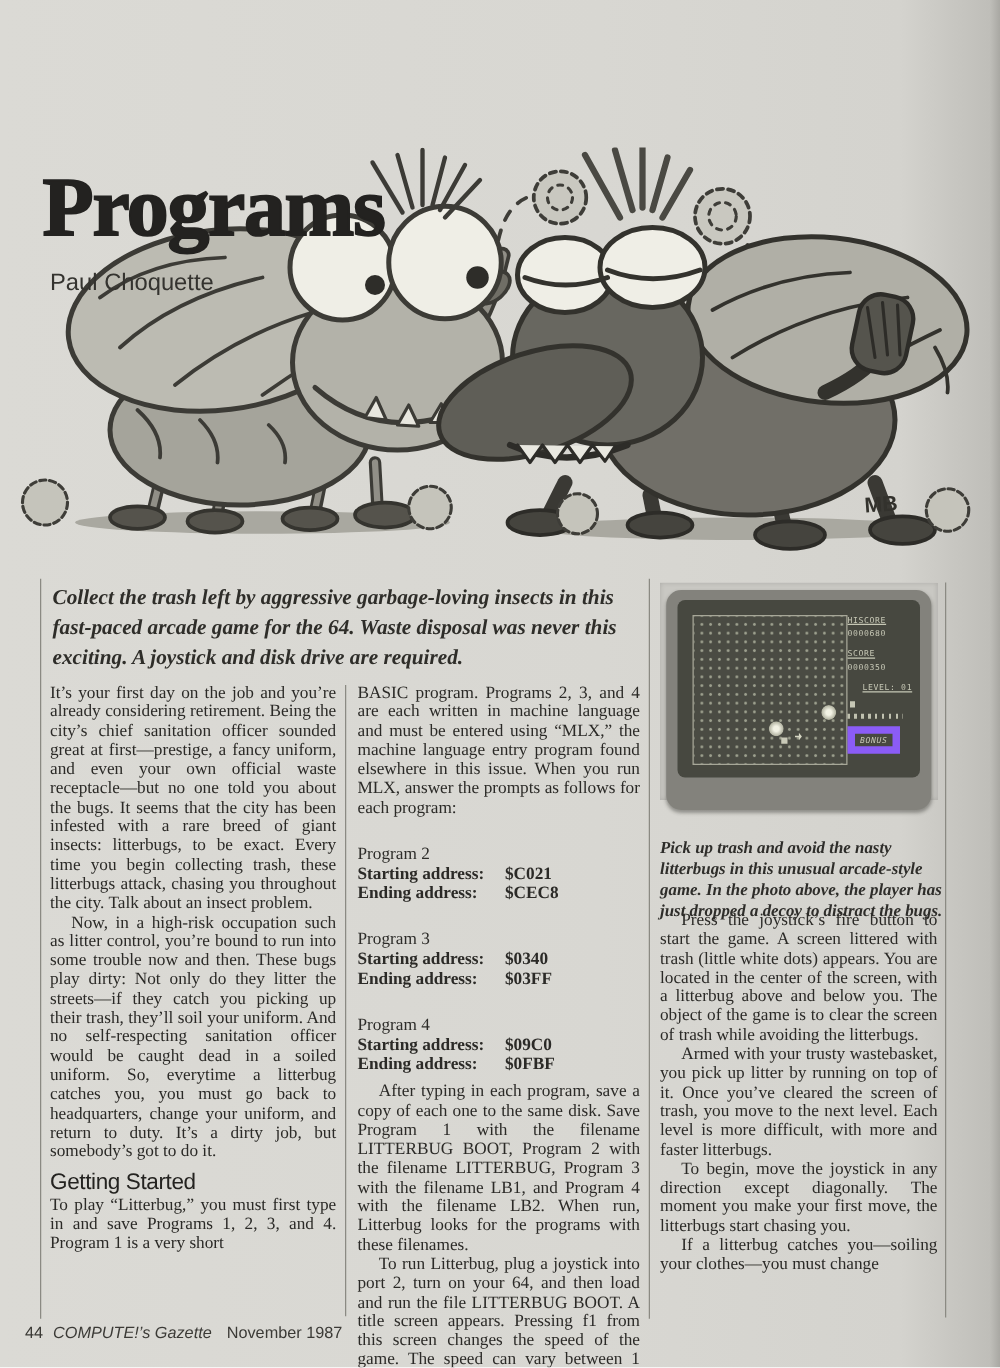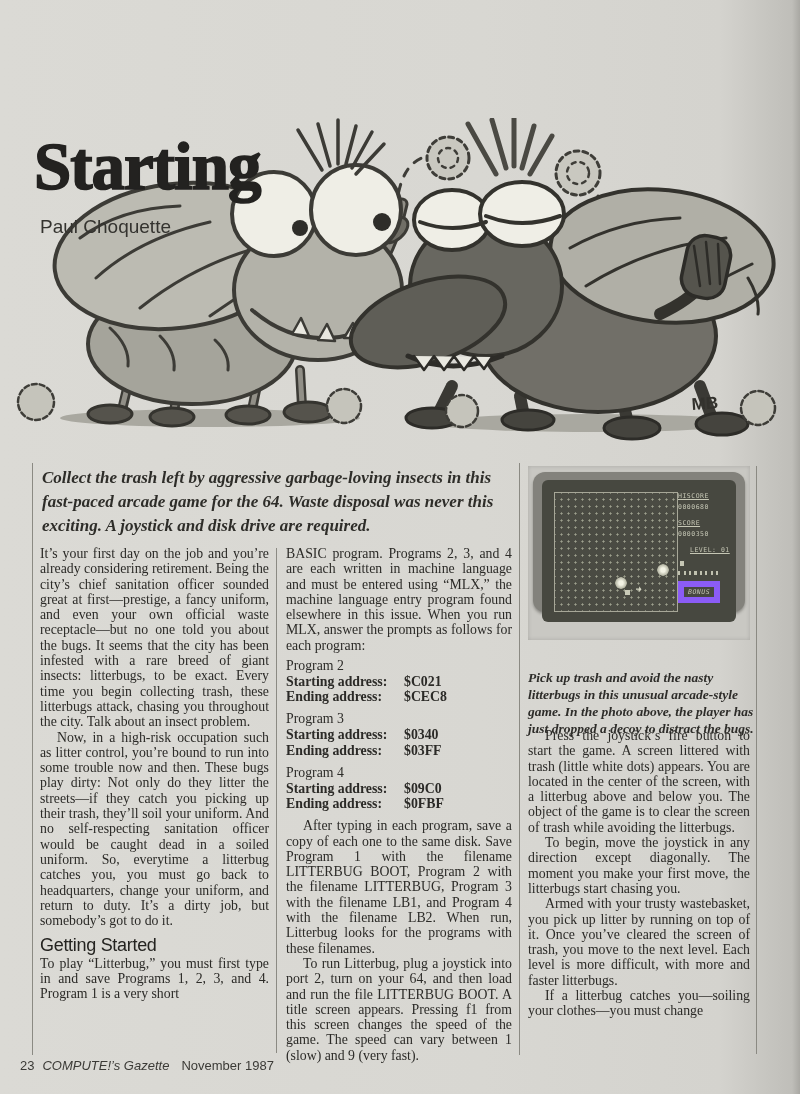--- a/index.html
+++ b/index.html
@@ -38,31 +38,31 @@
   .col p.indent{text-indent:17px;}
   .col1{left:40px;  top:546px; width:229px;}
   .col2{left:286px; top:546px; width:226px;}
   .col3{left:528px; top:728px; width:222px;}
   .subhead{
     font-family:"Liberation Sans", sans-serif; font-weight:normal; font-size:18px;
     margin:10px 0 2px 0; color:#242320; letter-spacing:-0.3px;
   }
   
   .programs{margin:4px 0 4px 0;}
-  .program{margin:5px 0 7px 0;}
+  .program{margin:22px 0 7px 0;}
   .program-name{font-size:13.8px; line-height:16px; color:#2d2c29;}
   .addr-row{line-height:15.2px; font-weight:bold;}
   .addr-label{display:inline-block; width:118px;}
   
   .photo{
     position:absolute; left:528px; top:466px; width:222px; height:174px;
     background:#c9c8c3; box-shadow:0 0 4px rgba(0,0,0,0.15) inset;
   }
   .monitor{
-    position:absolute; left:5px; top:6px; width:212px; height:140px;
+    position:absolute; left:5px; top:6px; width:212px; height:176px;
     background:#83827c; border-radius:12px; box-shadow:0 2px 3px rgba(40,40,36,0.4);
   }
   .screen{
     position:absolute; left:9px; top:8px; width:194px; height:142px;
     background:#474840; border-radius:6px; overflow:hidden;
   }
   .playfield{
     position:absolute; left:12px; top:12px; width:122px; height:118px;
     border:1px solid #a7a798;
     background-color:#4a4b43;
@@ -244,21 +244,21 @@
         <circle cx="36" cy="284" r="18"></circle>
         <circle cx="344" cy="288" r="17"></circle>
         <circle cx="462" cy="293" r="16"></circle>
         <circle cx="758" cy="290" r="17"></circle>
       </g>
 
       <text x="692" y="292" font-family="Liberation Sans, sans-serif" font-size="17" font-weight="bold" fill="#33322d" transform="rotate(-4 692 292)">MB</text>
     </g>
   </svg>
 
-  <h1 class="title">Starting</h1>
+  <h1 class="title">Programs</h1>
   <div class="author">Paul Choquette</div>
 
   <div class="vrule vr-left"></div>
   <div class="vrule vr-mid1"></div>
   <div class="vrule vr-mid2"></div>
   <div class="vrule vr-right"></div>
 
   <div class="intro">Collect the trash left by aggressive garbage-loving insects in this fast-paced arcade game for the 64. Waste disposal was never this exciting. A joystick and disk drive are required.</div>
 
   <div class="col col1">
@@ -311,22 +311,22 @@
           <div class="bonus-box">BONUS</div>
         </div>
       </div>
     </div>
   </div>
 
   <div class="caption">Pick up trash and avoid the nasty litterbugs in this unusual arcade-style game. In the photo above, the player has just dropped a decoy to distract the bugs.</div>
 
   <div class="col col3">
     <p class="indent">Press the joystick’s fire button to start the game. A screen littered with trash (little white dots) appears. You are located in the center of the screen, with a litterbug above and below you. The object of the game is to clear the screen of trash while avoiding the litterbugs.</p>
+    <p class="indent">Armed with your trusty wastebasket, you pick up litter by running on top of it. Once you’ve cleared the screen of trash, you move to the next level. Each level is more difficult, with more and faster litterbugs.</p>
     <p class="indent">To begin, move the joystick in any direction except diagonally. The moment you make your first move, the litterbugs start chasing you.</p>
-    <p class="indent">Armed with your trusty wastebasket, you pick up litter by running on top of it. Once you’ve cleared the screen of trash, you move to the next level. Each level is more difficult, with more and faster litterbugs.</p>
     <p class="indent">If a litterbug catches you—soiling your clothes—you must change</p>
   </div>
 
   <div class="footer">
-    <span>23</span><span class="mag">COMPUTE!’s Gazette</span><span class="issue">November 1987</span>
+    <span>44</span><span class="mag">COMPUTE!’s Gazette</span><span class="issue">November 1987</span>
   </div>
 
 </div>
 
 </body></html>

